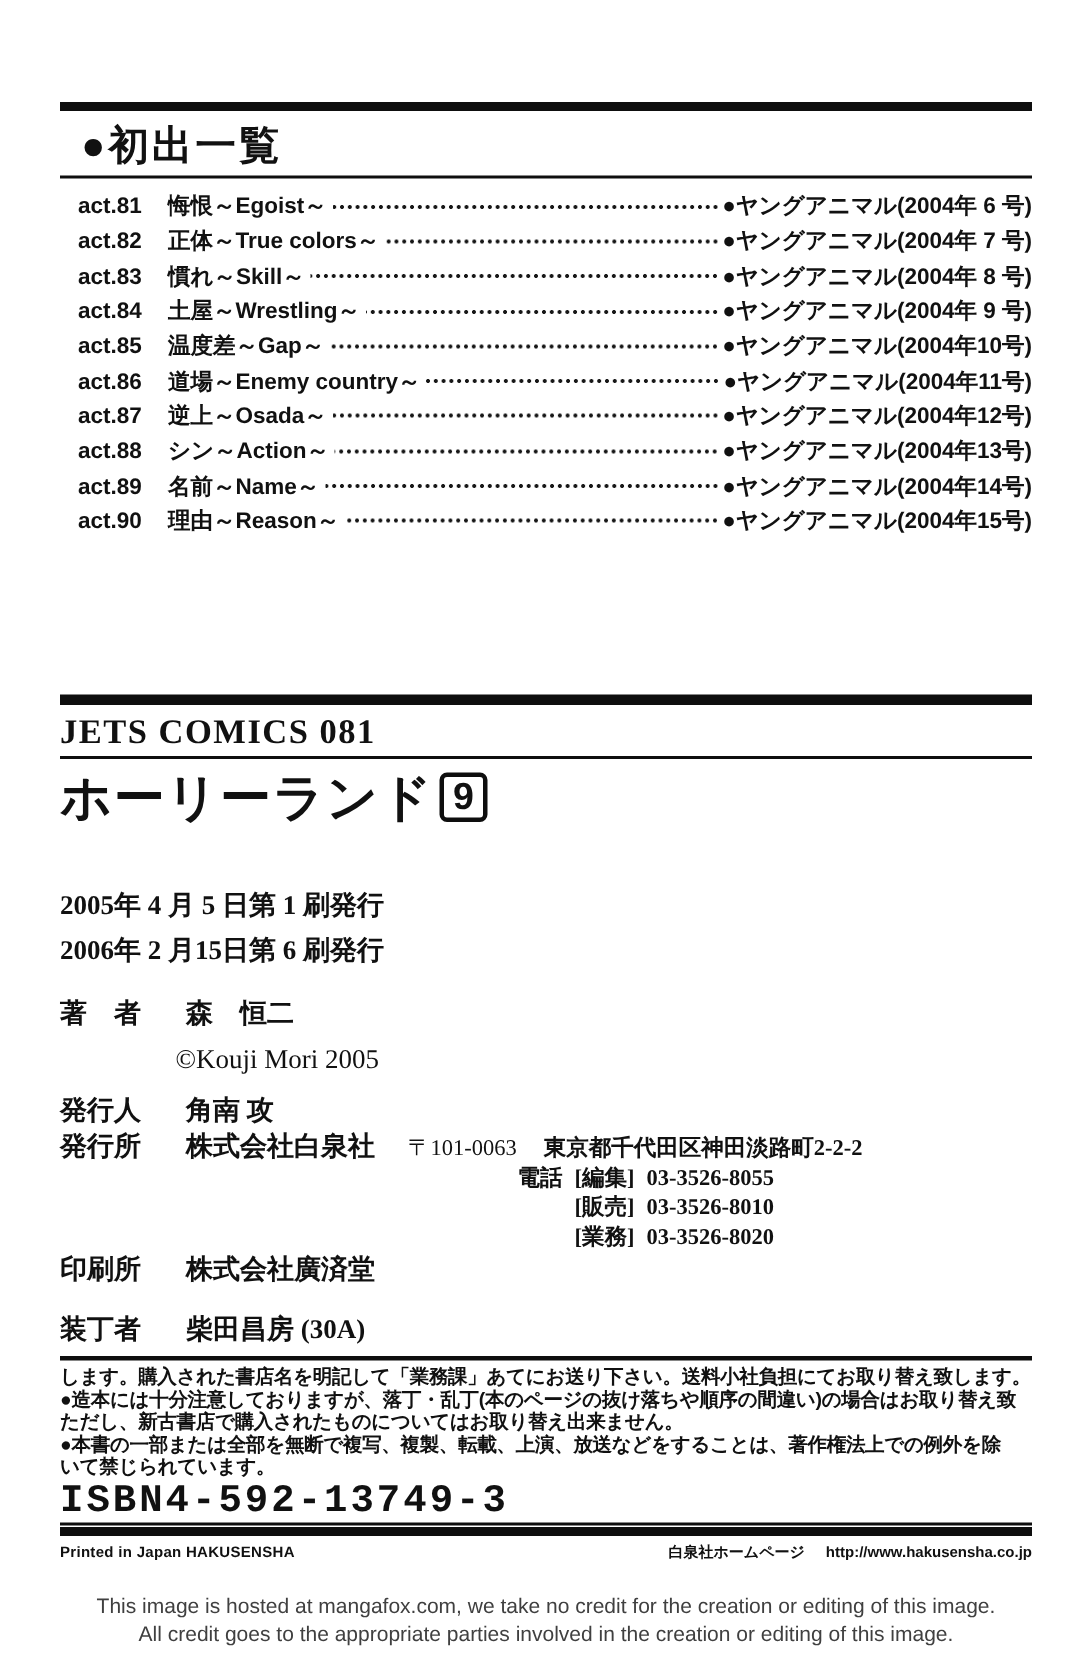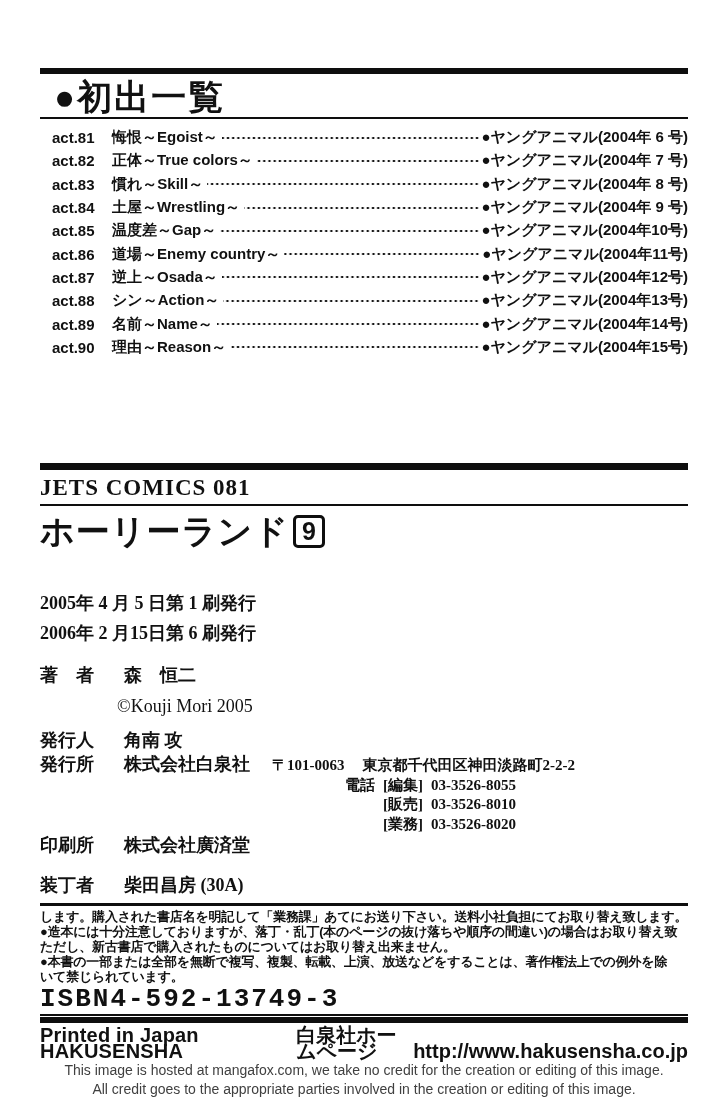--- a/index.html
+++ b/index.html
@@ -17,21 +17,21 @@
   .bar { background:#0e0e0e; }
   .bar-top { height:6px; margin-top:68px; }
   .bar-mid { height:7px; margin-top:104px; }
   .bar-bottom { height:6px; margin-top:1px; }
   .rule-2 { height:2px; background:#0e0e0e; }
   .rule-3 { height:3px; background:#0e0e0e; }
 
   
   .masthead {
     margin:8px 0 0 14px;
-    font-size:35px; font-weight:bold; line-height:30px;
+    font-size:27px; font-weight:bold; line-height:30px;
     letter-spacing:2px;
   }
   .rule-heading { margin-top:5px; }
 
   
   .act-list { margin-top:7px; }
   .act-row {
     display:flex; align-items:center;
     height:23.3px; font-size:15px; font-weight:bold;
     padding-left:12px; white-space:nowrap;
@@ -70,21 +70,21 @@
   
   .serifblk { font-family:"Liberation Serif", serif; }
   .editions { margin-top:36px; font-size:18px; line-height:30px; font-weight:bold; }
   .credit-row { display:flex; align-items:baseline; font-size:18px; line-height:22px; font-weight:bold; }
   .credit-label { width:62px; flex:none; }
   .credit-value { margin-left:22px; }
   .row-author { margin-top:16px; }
   .copyright { margin:9px 0 0 77px; font-size:18px; line-height:22px; }
   .row-publisher { margin-top:12px; }
   .row-house { margin-top:2px; }
-  .postal { margin-left:22px; font-size:15px; font-weight:bold; }
+  .postal { margin-left:22px; font-size:15px; font-weight:normal; }
   .address { margin-left:18px; font-size:15px; font-weight:bold; }
   .phones { margin-left:305px; font-size:15px; line-height:19.5px; font-weight:bold; }
   .phone-row { display:flex; }
   .phone-prefix { width:38px; flex:none; }
   .phone-dept { margin-right:8px; }
   .row-printer { margin-top:0px; }
   .row-designer { margin-top:18px; }
 
   
   .rule-notices { margin-top:7px; }
@@ -93,21 +93,21 @@
   
   .isbn {
     margin-top:3px; padding-bottom:3px;
     font-family:"Liberation Mono", monospace;
     font-size:26px; line-height:24px; font-weight:bold; letter-spacing:2px;
     border-bottom:2px solid #0e0e0e;
   }
   .bottom-row {
     margin-top:4px;
     display:flex; justify-content:space-between; align-items:baseline;
-    font-size:20px; line-height:16px;
+    font-size:10px; line-height:16px;
   }
   .printed { font-weight:bold; letter-spacing:0.2px; }
   .homepage { display:flex; align-items:flex-end; }
   .homepage-label { font-weight:bold; }
   .homepage-url { margin-left:14px; font-weight:bold; }
 
   
   .watermark {
     position:absolute; left:0; right:0; bottom:12px;
     text-align:center; font-size:14px; line-height:19px; color:#404040;

